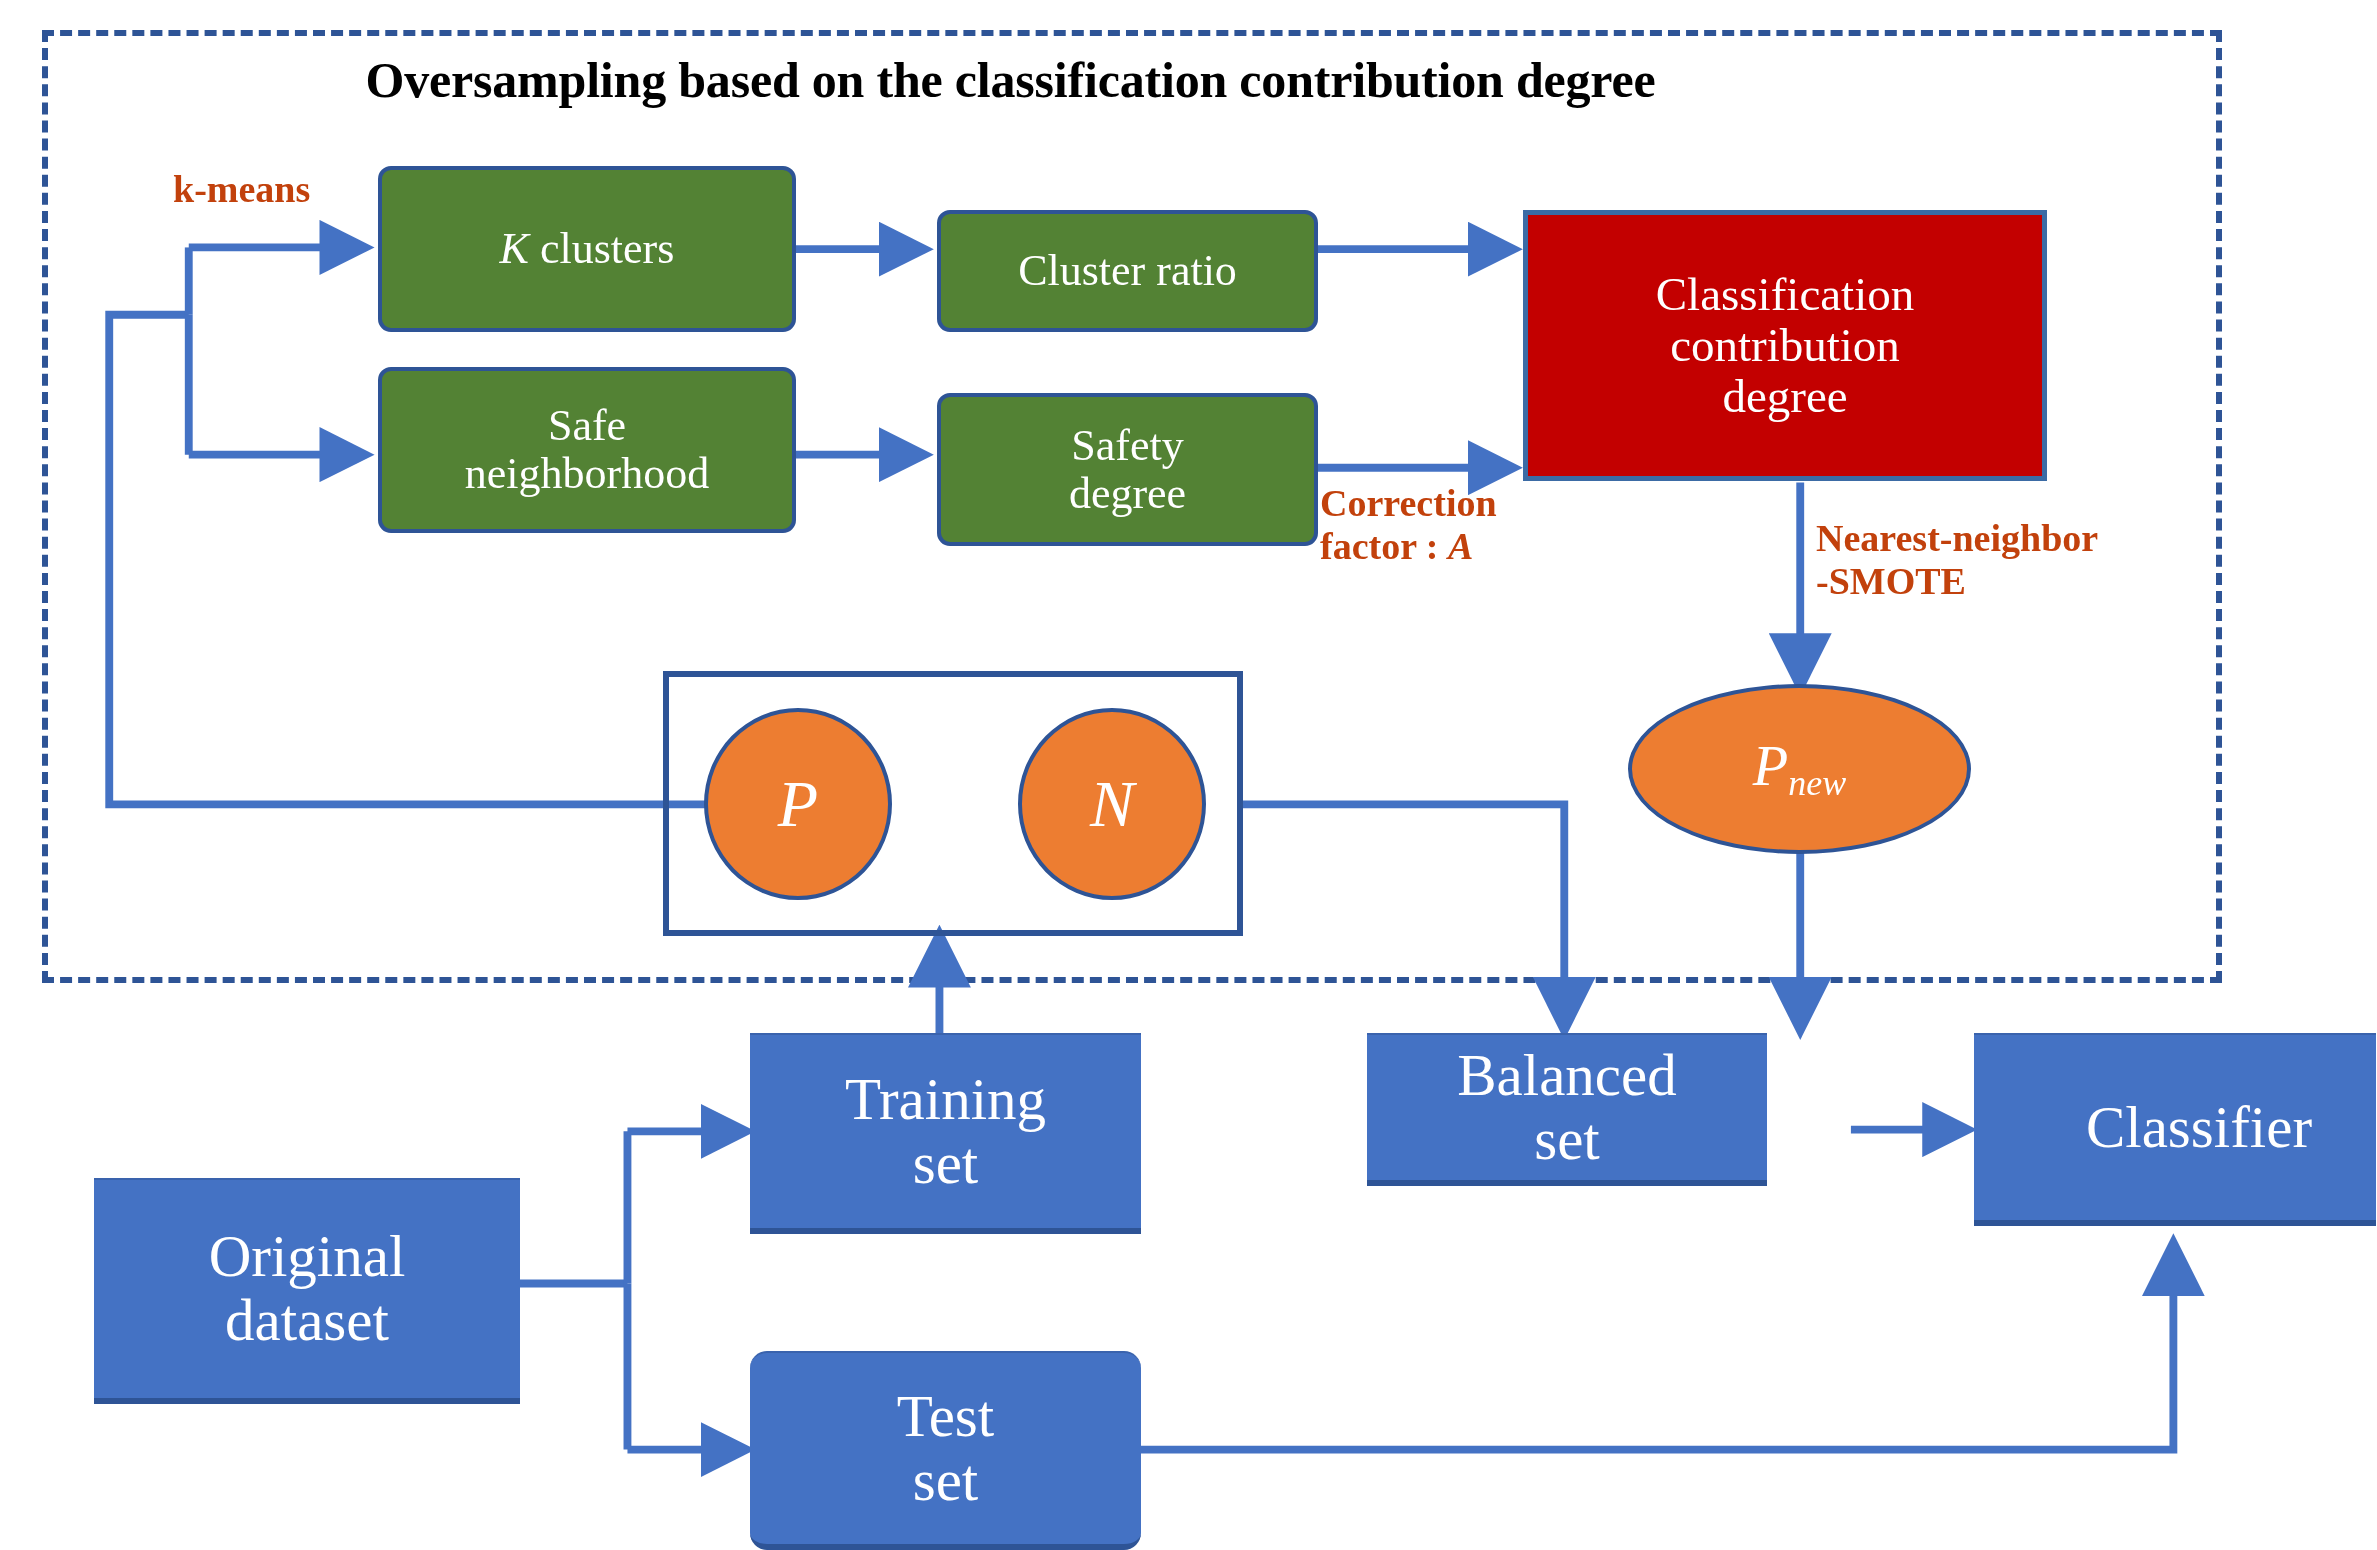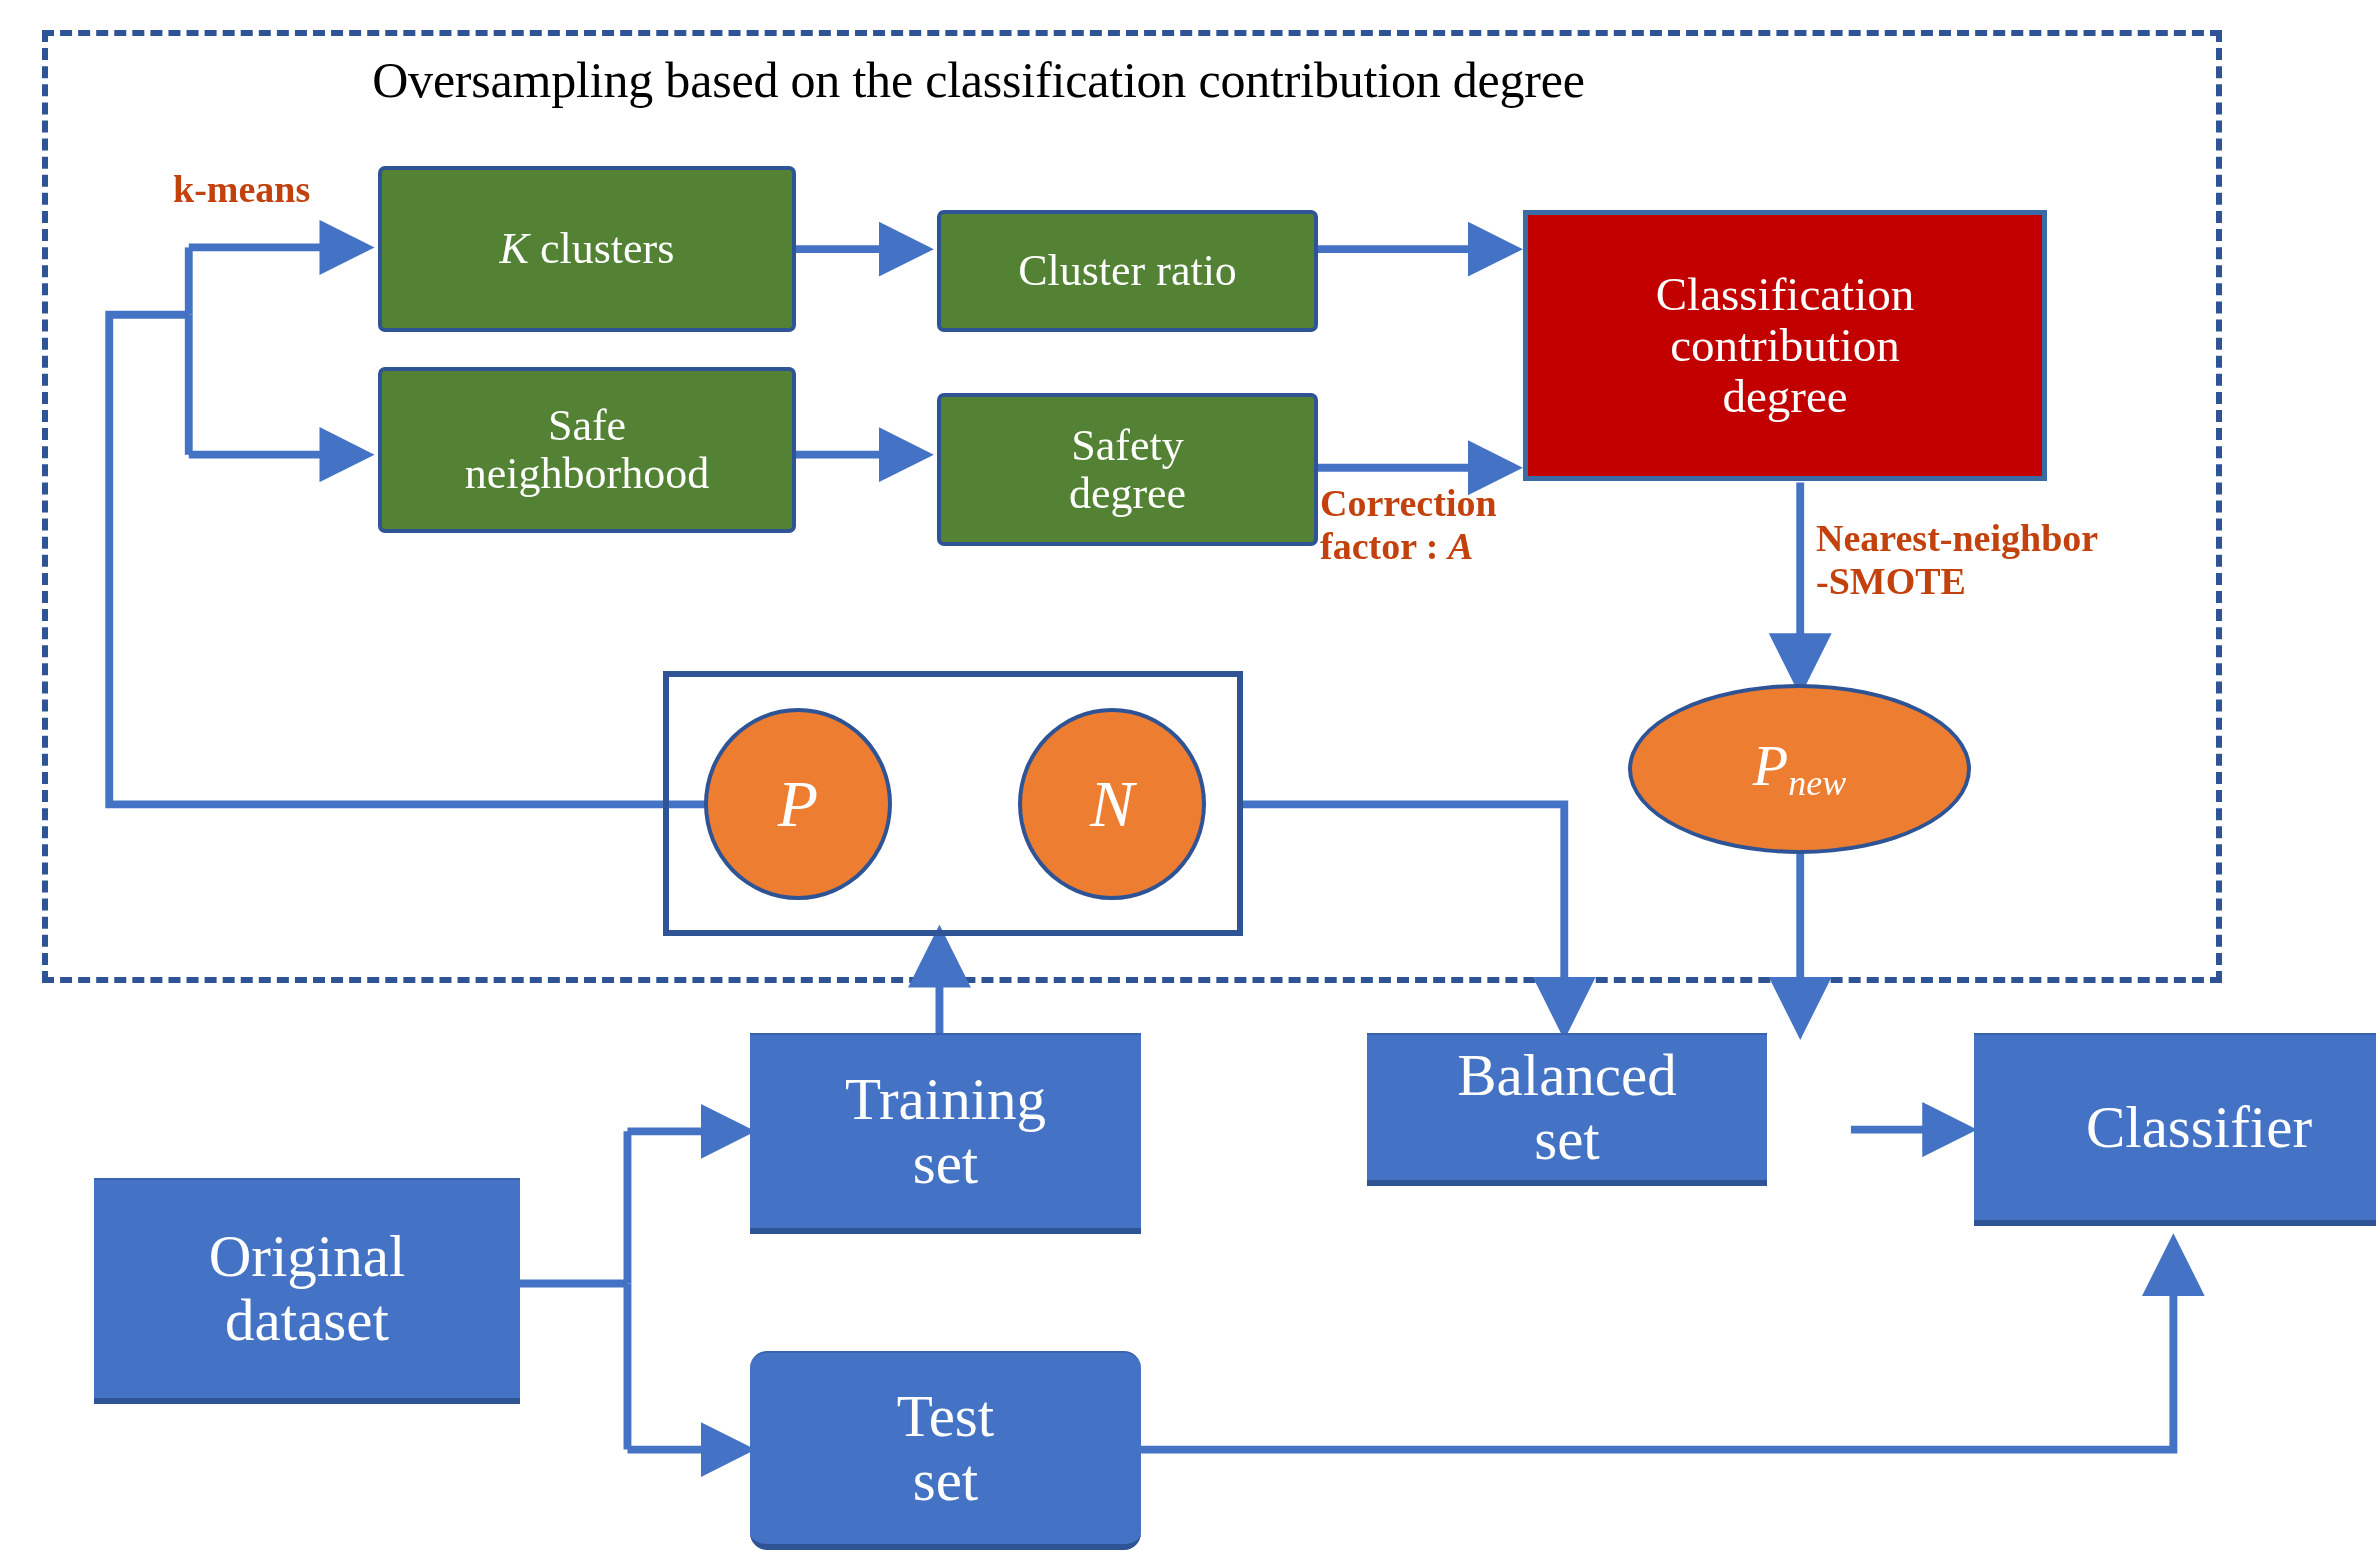--- a/index.html
+++ b/index.html
@@ -13,33 +13,34 @@
     left:42px; top:30px; width:2180px; height:953px;
     box-sizing:border-box;
     border:6.1px dashed #2e5496;
     border-style:dashed;
   }
 
   
   .title{
     position:absolute; left:0; top:54px; width:1957px;
     text-align:center;
-    font-size:50px; font-weight:normal; color:#000000;
+    font-size:50px; font-weight:bold; color:#000000;
     letter-spacing:-0.2px;
     line-height:1.05;
+    padding-left:32px;
   }
 
   
   .node{
     position:absolute; box-sizing:border-box;
     display:flex; align-items:center; justify-content:center;
     text-align:center; color:#ffffff; line-height:1.08;
   }
   .green{
-    background:#538234; border:4.4px solid #2e5496; border-radius:7px;
+    background:#538234; border:4.4px solid #2e5496; border-radius:13px;
     font-size:44px;
   }
   .red{
     background:#C30000; border:5.2px solid #3b6ba5;
     font-size:47px;
   }
   .blue{
     background:#4472C4; border-bottom:6.1px solid #2e5496;
     border-top:2.6px solid #3a63ad;
     font-size:59px;

